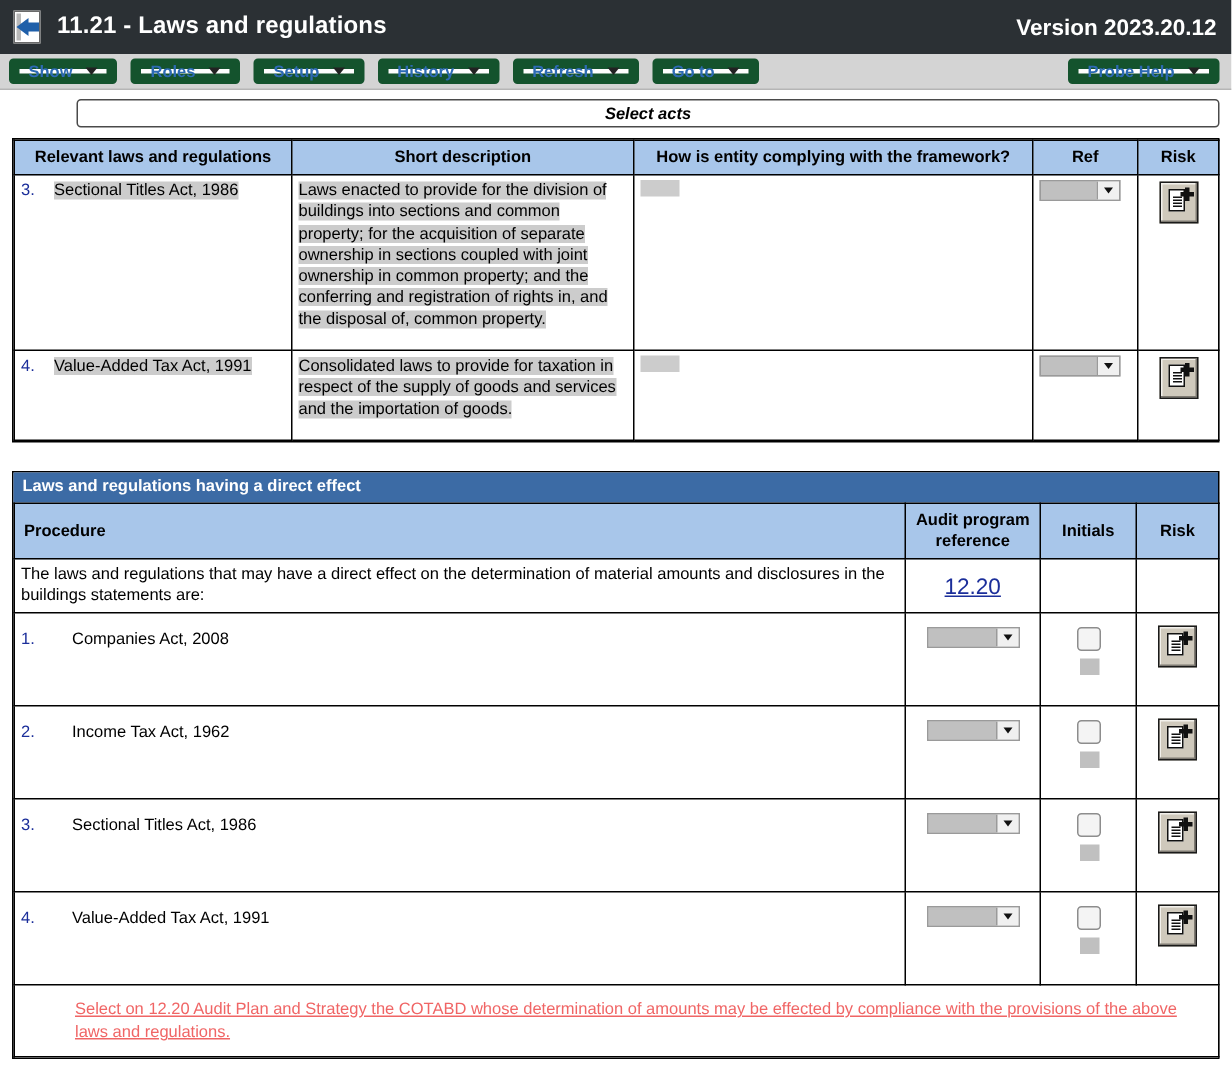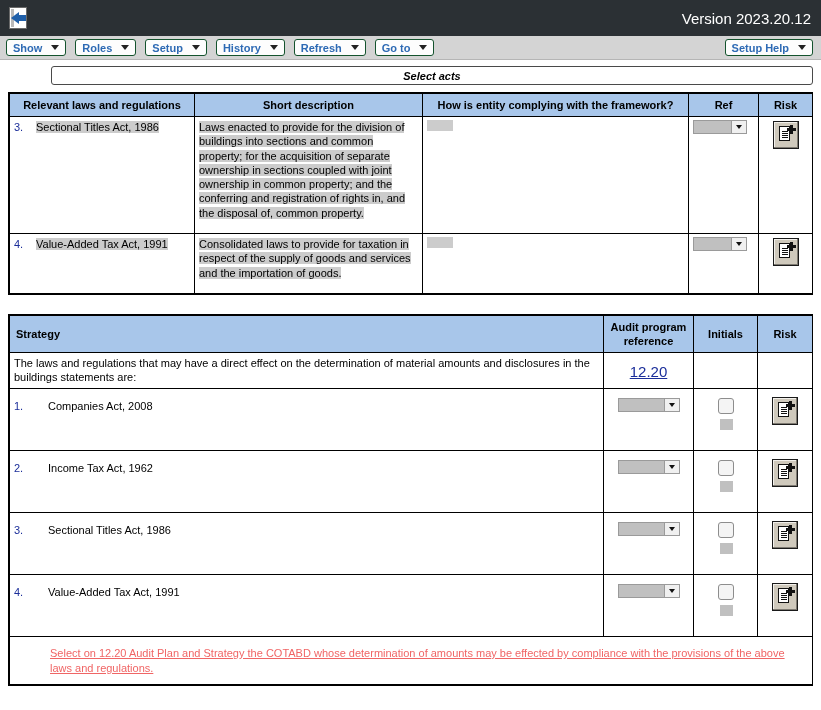--- a/index.html
+++ b/index.html
@@ -68,38 +68,38 @@
     font-weight: bold;
     letter-spacing: 0.3px;
   }
   .title-mode span { margin-right: 9px; }
   .title-mode span:last-child { margin-right: 0; }
   .title-version {
     position: absolute;
     right: 10px;
     color: #ffffff;
     font-size: 15px;
-    font-weight: normal;
+    font-weight: bold;
   }
 
   
   .toolbar {
     height: 24px;
     background: #d4d4d4;
     border-bottom: 1px solid #b5b5b5;
     display: flex;
     align-items: center;
     padding: 0 6px;
     position: relative;
     box-sizing: border-box;
   }
   .tb-btn {
     height: 17px;
     background: #fdfdfd;
-    border: 1px solid #14532d;
+    border: 7px solid #14532d;
     border-radius: 3px;
     display: flex;
     align-items: center;
     padding: 0 6px;
     margin-right: 9px;
     color: #2d6ab4;
     font-size: 11px;
     font-weight: bold;
     cursor: default;
     box-sizing: border-box;
@@ -307,20 +307,21 @@
 </style>
 </head>
 <body>
 
 <div class="titlebar">
   <div class="title-icon">
     <div class="doc"></div>
     <div class="arrow"></div>
     <div class="arrow-tail"></div>
   </div>
+  <div class="title-text">11.21 - Laws and regulations</div>
   <div class="title-version">Version 2023.20.12</div>
 </div>
 
 <div class="toolbar">
   <div class="tb-btn">
     <span>Show</span>
     <span class="caret"></span>
   </div>
   <div class="tb-btn">
     <span>Roles</span>
@@ -337,21 +338,21 @@
   <div class="tb-btn">
     <span>Refresh</span>
     <span class="caret"></span>
   </div>
   <div class="tb-btn">
     <span>Go to</span>
     <span class="caret"></span>
   </div>
   <div class="tb-right">
     <div class="tb-btn">
-      <span>Setup Help</span>
+      <span>Probe Help</span>
       <span class="caret"></span>
     </div>
   </div>
 </div>
 
 <div class="selectacts-wrap">
   <div class="selectacts">Select acts</div>
 </div>
 
 <div class="panel">
@@ -437,30 +438,31 @@
               </div>
             <div class="plus"></div>
           </div>
         </td>
       </tr>
     </tbody>
   </table>
 </div>
 
 <div class="panel" style="margin-top:19px">
+  <div class="panel-title">Laws and regulations having a direct effect</div>
   <table class="grid">
     <colgroup>
       <col style="width:594px">
         <col style="width:90px">
         <col style="width:64px">
         <col style="width:55px">
     </colgroup>
     <thead>
       <tr>
-        <th class="left">Strategy</th>
+        <th class="left">Procedure</th>
         <th>Audit program reference</th>
         <th>Initials</th>
         <th>Risk</th>
       </tr>
     </thead>
     <tbody>
       <tr style="height:36px">
         <td class="proc-text">
           <span>The laws and regulations that may have a direct effect on the determination of material amounts and disclosures in the buildings statements are:</span>
         </td>

